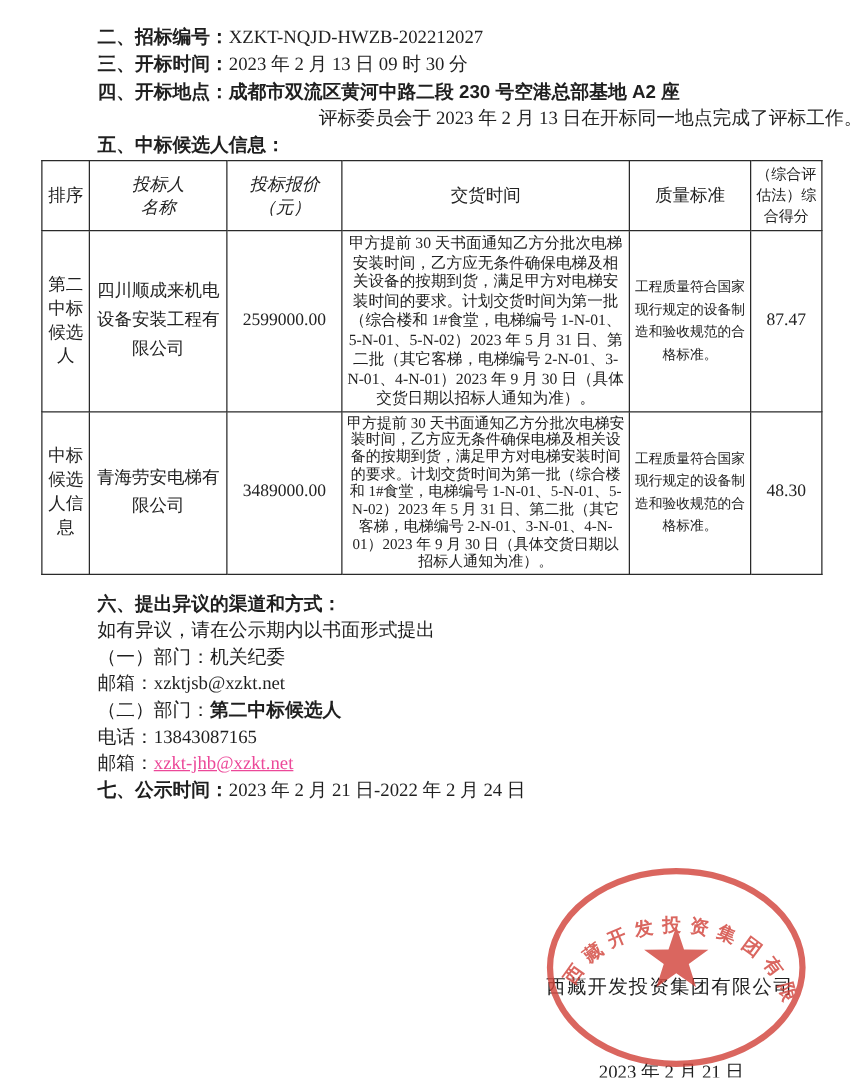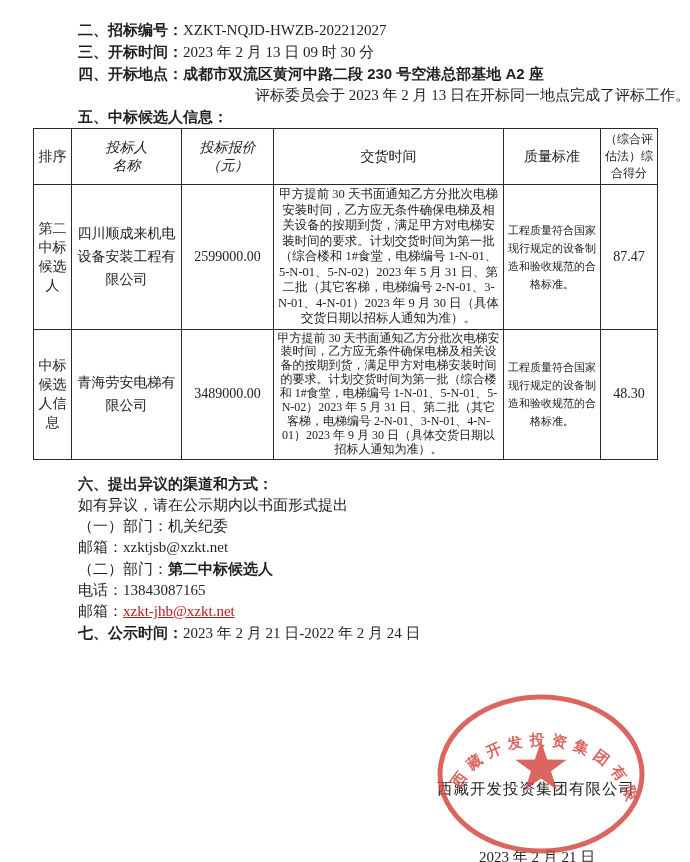--- a/index.html
+++ b/index.html
@@ -37,21 +37,21 @@
   td.delivery {
     font-size:12.5px; line-height:15.5px; text-align:justify; text-align-last:center;
     padding:3px 5px;
   }
   tr.r2 td.delivery { font-size:12px; line-height:13.9px; }
   td.quality {
     font-size:11px; line-height:18px; text-align:justify; padding:2px 6px;
   }
   th.score-h { font-size:12px; line-height:17px; padding:2px 2px; }
 
-  .link { color:#b91c1c; text-decoration:underline; cursor:pointer; }
+  .link { color:#ec4899; text-decoration:underline; cursor:pointer; }
 
   .footer-company {
     position:absolute; left:437px; top:779px; font-size:15.5px; z-index:1;
     letter-spacing:1px; white-space:nowrap;
   }
   .footer-date {
     position:absolute; left:479px; top:848px; font-size:15px; z-index:1; white-space:nowrap;
   }
   svg.seal { position:absolute; left:431px; top:690px; z-index:2; opacity:0.82; }
 </style>

